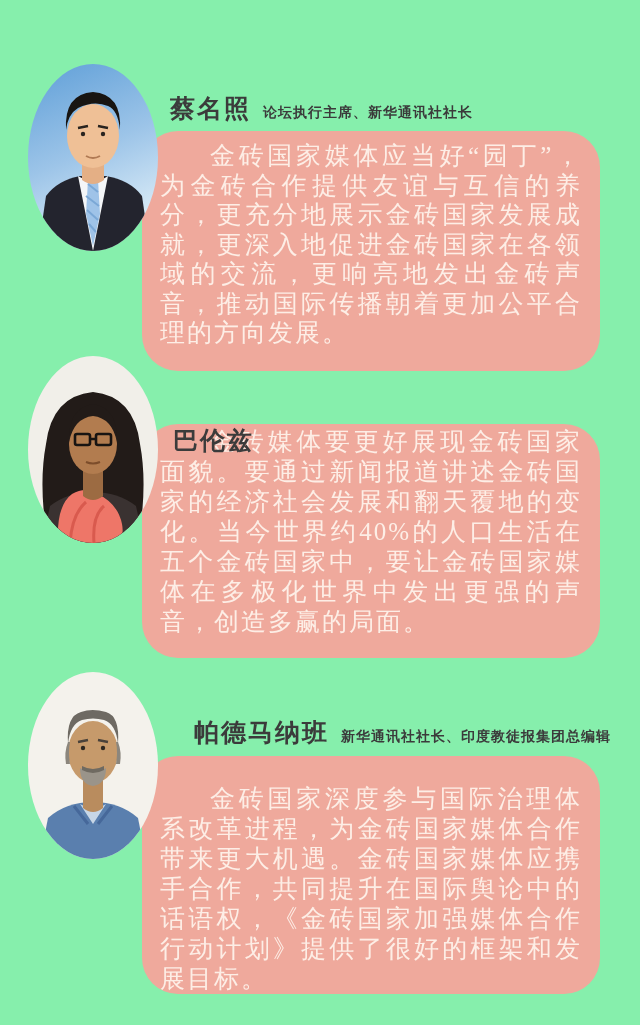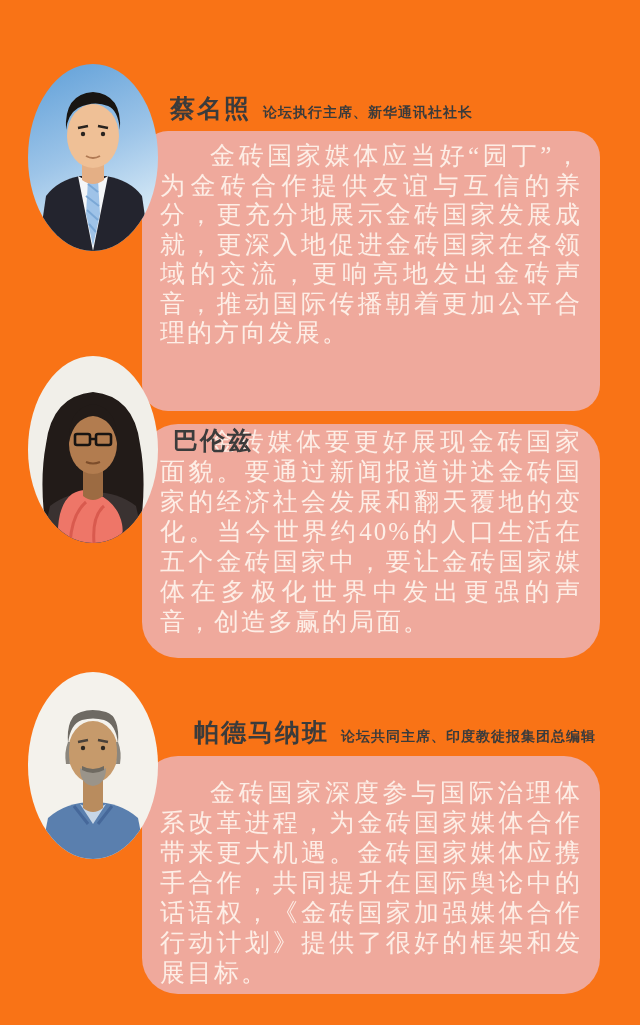--- a/index.html
+++ b/index.html
@@ -1,20 +1,20 @@
 <!DOCTYPE html>
 <html><head>
 <meta charset="utf-8">
 <style>
   html,body{margin:0;padding:0;}
   body{font-family:"Liberation Serif","DejaVu Serif",serif;}
   .page{
     position:relative;
     width:640px;height:1025px;
-    background:#f97316;
+    background:#86efac;
     overflow:hidden;
   }
   .photo{
     position:absolute;
     width:130px;height:187px;
     border-radius:50%;
     overflow:hidden;
     z-index:3;
   }
   .photo svg{display:block;width:100%;height:100%;}
@@ -50,26 +50,26 @@
   .bubble .quote{
     margin:0;
     padding:10px 18px 8px 18px;
     font-size:25px;
     color:#fdeee6;
     letter-spacing:2px;
     text-indent:2em;
     text-align:justify;
     font-weight:500;
   }
-  .bubble-1{top:131px;height:280px;border-radius:26px;}
+  .bubble-1{top:131px;height:240px;}
   .bubble-1 .quote{line-height:29.5px;}
   .bubble-2{top:424px;height:234px;}
   .bubble-2 .quote{line-height:30px;padding-top:3px;}
   .bubble-3{top:756px;height:238px;}
-  .bubble-3 .quote{line-height:30px;padding-top:22px;}
+  .bubble-3 .quote{line-height:30px;padding-top:28px;}
   .photo-1{left:28px;top:64px;}
   .photo-2{left:28px;top:356px;}
   .photo-3{left:28px;top:672px;}
   .name-row-1{left:170px;top:92px;}
   .name-row-2{left:173px;top:383px;margin-top:41px;}
   .name-row-3{left:173px;top:716px;padding-left:21px;}
 </style>
 </head>
 <body>
 
@@ -162,19 +162,19 @@
       <path d="M52 96 Q65 104 78 96 Q78 112 65 114 Q52 112 52 96 Z" fill="#9a948a"></path>
       <path d="M54 94 Q65 100 76 94 L76 98 Q65 104 54 98 Z" fill="#6f6a61"></path>
 
       <path d="M50 70 L60 68 M70 68 L80 70" stroke="#4a423a" stroke-width="2.4" fill="none"></path>
       <circle cx="55" cy="76" r="2.2" fill="#2e2822"></circle>
       <circle cx="75" cy="76" r="2.2" fill="#2e2822"></circle>
     </svg>
   </div>
   <div class="name-row name-row-3">
     <span class="speaker-name">帕德马纳班</span>
-    <span class="speaker-title">论坛共同主席、印度教徒报集团总编辑</span>
+    <span class="speaker-title">新华通讯社社长、印度教徒报集团总编辑</span>
   </div>
   <div class="bubble bubble-3">
     <p class="quote">金砖国家深度参与国际治理体系改革进程，为金砖国家媒体合作带来更大机遇。金砖国家媒体应携手合作，共同提升在国际舆论中的话语权，《金砖国家加强媒体合作行动计划》提供了很好的框架和发展目标。</p>
   </div>
 
 </div>
 
 </body></html>

